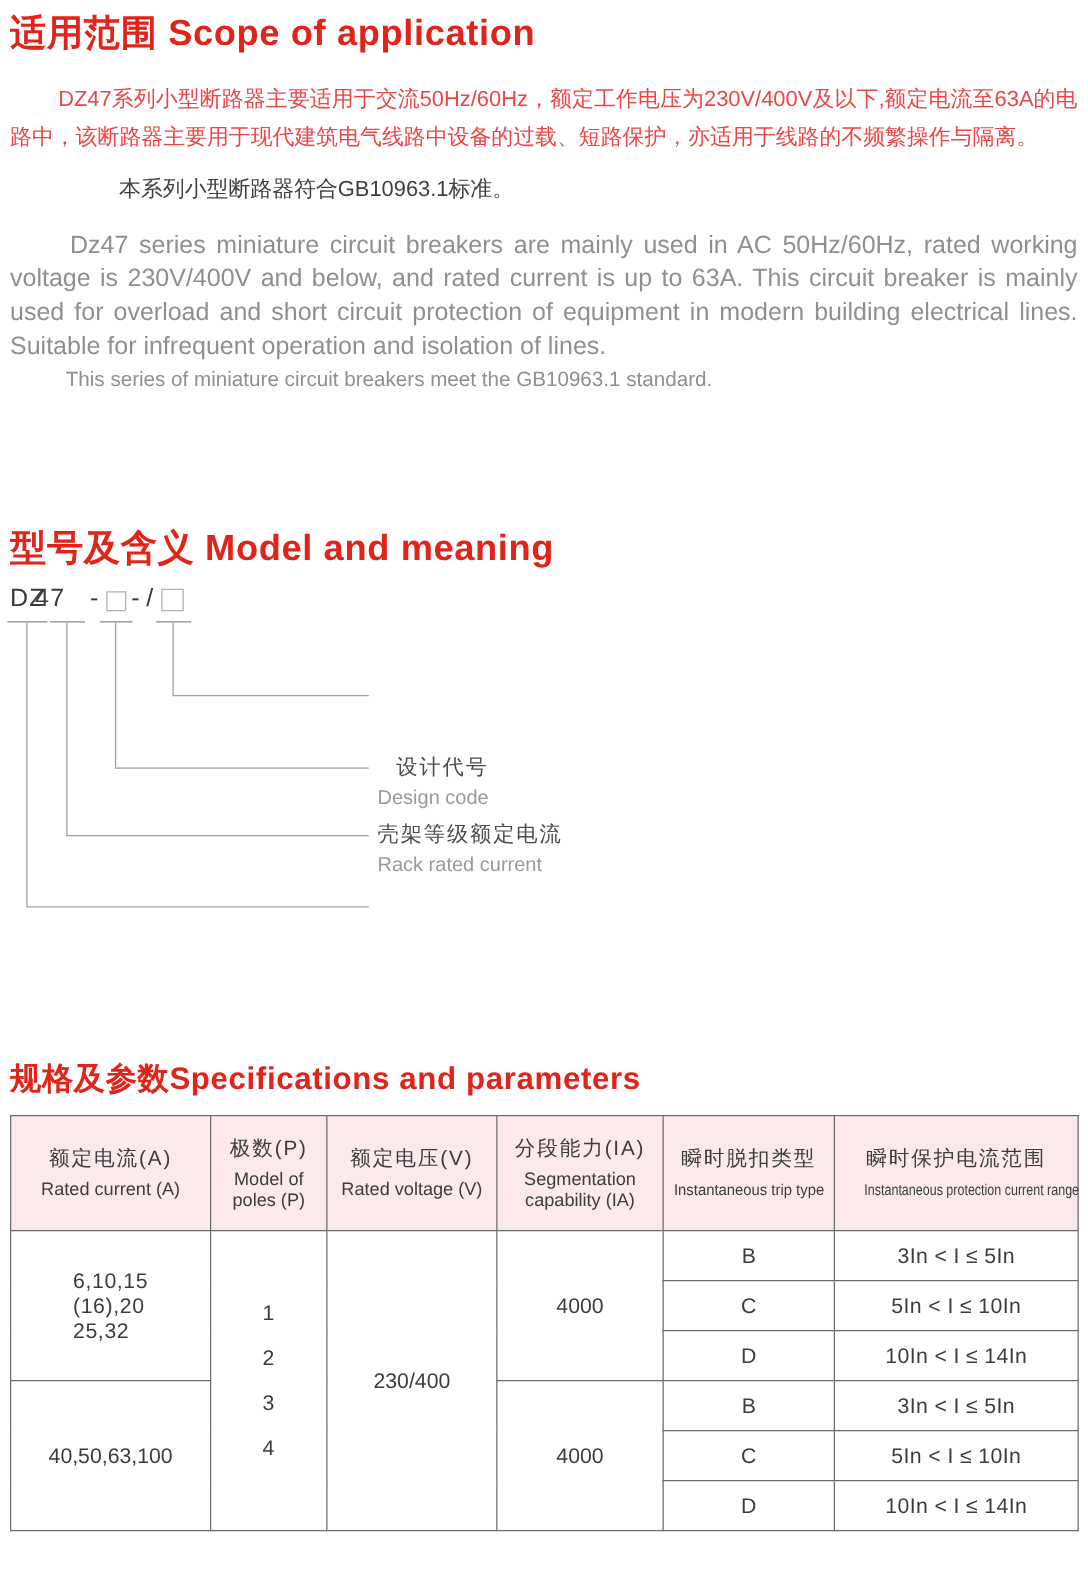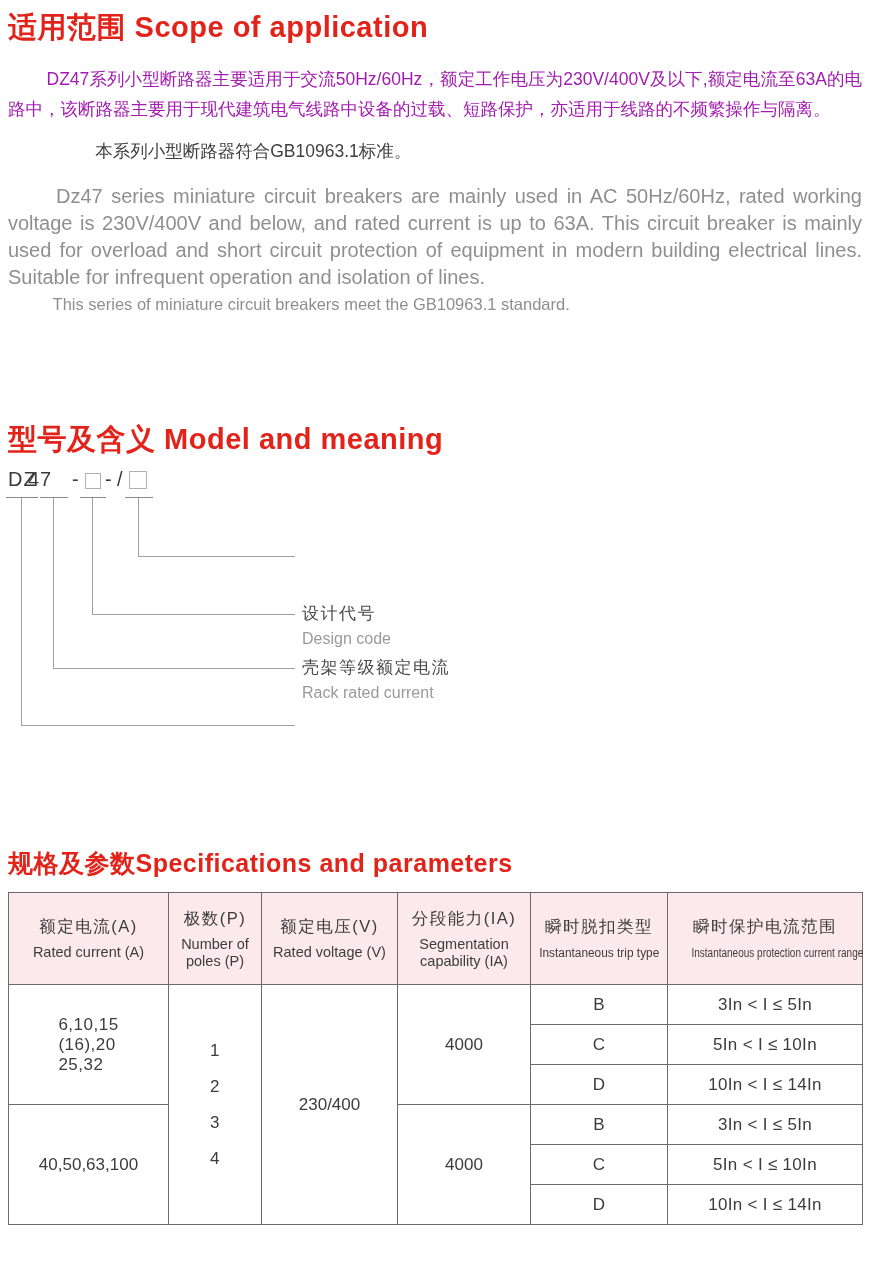--- a/index.html
+++ b/index.html
@@ -24,21 +24,21 @@
     font-weight:bold;
     margin:0;
     letter-spacing:0.5px;
   }
   .sec-title.big{font-size:29px;line-height:34px;}
   .sec-title.h1{margin-top:10px;}
   .sec-title.h2{margin-top:104px;}
   .sec-title.h3{margin-top:88px;font-size:25px;line-height:30px;}
   
   .cn-par{
-    font-size:17.5px;line-height:30px;color:#a21caf;
+    font-size:17.5px;line-height:30px;color:#ef4444;
     text-align:justify;margin:20px 0 0 0;text-indent:2.2em;
   }
   .cn-note{
     font-size:17.5px;line-height:30px;color:#3f3f3f;
     margin:12px;text-indent:4.3em;
   }
   .en-par{
     font-size:20px;line-height:27px;color:#8f8f8f;
     text-align:justify;margin:17px 0 0 0;text-indent:2.4em;
   }
@@ -116,21 +116,21 @@
     <span class="v" style="left:13px;height:227px;"></span>
     <span class="v" style="left:45px;height:170px;"></span>
     <span class="v" style="left:84px;height:116px;"></span>
     <span class="v" style="left:130px;height:58px;"></span>
 
     <span class="h" style="top:88px;left:130px;width:157px;"></span>
     <span class="h" style="top:146px;left:84px;width:203px;"></span>
     <span class="h" style="top:200px;left:45px;width:242px;"></span>
     <span class="h" style="top:257px;left:13px;width:274px;"></span>
 
-    <div class="dlabel" style="top:136px;">
+    <div class="dlabel" style="top:136px;text-align:right;">
       <div class="cn">设计代号</div>
       <div class="en">Design code</div>
     </div>
     <div class="dlabel" style="top:190px;">
       <div class="cn">壳架等级额定电流</div>
       <div class="en">Rack rated current</div>
     </div>
   </div>
 
   <h1 class="sec-title h3">规格及参数Specifications and parameters</h1>
@@ -145,21 +145,21 @@
         <col style="width:195px">
     </colgroup>
     <thead>
       <tr>
         <th>
           <span class="hcn">额定电流(A)</span>
           <span class="hen">Rated current (A)</span>
         </th>
         <th>
           <span class="hcn">极数(P)</span>
-          <span class="hen">Number of poles (P)</span>
+          <span class="hen">Model of poles (P)</span>
         </th>
         <th>
           <span class="hcn">额定电压(V)</span>
           <span class="hen">Rated voltage (V)</span>
         </th>
         <th>
           <span class="hcn">分段能力(IA)</span>
           <span class="hen">Segmentation capability (IA)</span>
         </th>
         <th>

